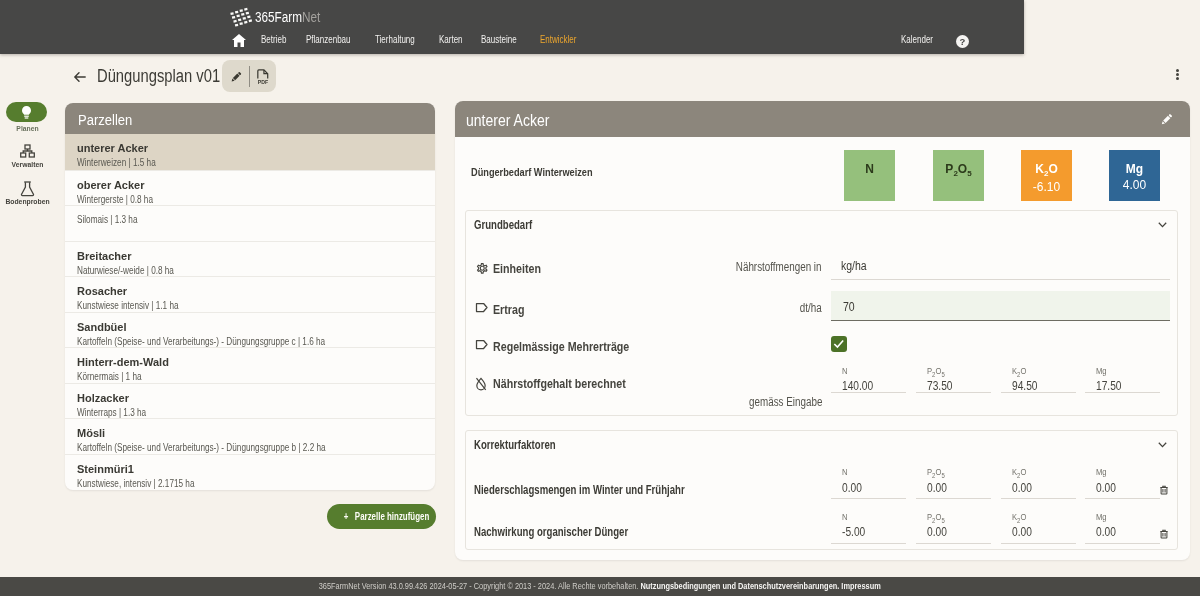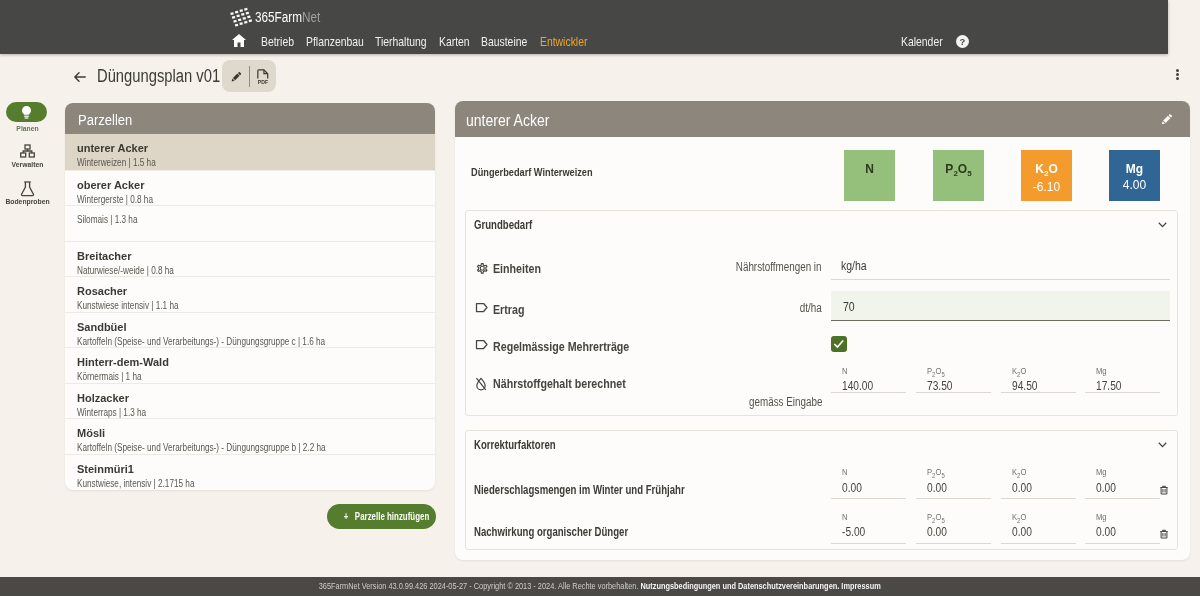--- a/index.html
+++ b/index.html
@@ -7,24 +7,24 @@
   html,body { width:1200px; height:596px; }
   body { position:relative; background:#f6f2eb; font-family:"Liberation Sans", sans-serif; overflow:hidden; color:#3c3b35; }
   .abs { position:absolute; }
   .sx { display:inline-block; transform-origin:0 50%; white-space:nowrap; }
   .oc { transform-origin:50% 50%; }
   .or { transform-origin:100% 50%; }
   .s72{transform:scaleX(.72)}
   .s80{transform:scaleX(.80)} .s82{transform:scaleX(.82)} .s84{transform:scaleX(.84)} .s85{transform:scaleX(.85)}
 
   
-  .topbar { position:absolute; left:0; top:0; width:1168px; height:54px; background:#474746; box-shadow:0 1px 3px rgba(60,55,45,0.35); }
+  .topbar { position:absolute; left:0; top:0; width:1024px; height:54px; background:#474746; box-shadow:0 1px 3px rgba(60,55,45,0.35); }
   .logo-text { position:absolute; left:255px; top:9px; font-size:14px; color:#fff; }
   .logo-text .net { color:#a3a19d; }
-  .nav-item { position:absolute; top:34px; font-size:13px; color:#f2f1ef; white-space:nowrap; }
+  .nav-item { position:absolute; top:34px; font-size:10px; color:#f2f1ef; white-space:nowrap; }
   .nav-item.active { color:#eca62e; }
 
   
   .rail-label { position:absolute; font-size:8px; font-weight:bold; color:#45443e; width:55px; left:0; text-align:center; transform:scaleX(.85); }
   .rail-label.green { color:#68705c; }
   .pill { position:absolute; left:6px; top:102px; width:41px; height:20px; background:#567d2e; border-radius:10px; }
 
   
   .page-title { position:absolute; left:97px; top:66px; font-size:18px; color:#3c3b35; }
   .btn-group { position:absolute; left:222px; top:60px; width:54px; height:32px; background:#ded9cc; border-radius:8px; }

